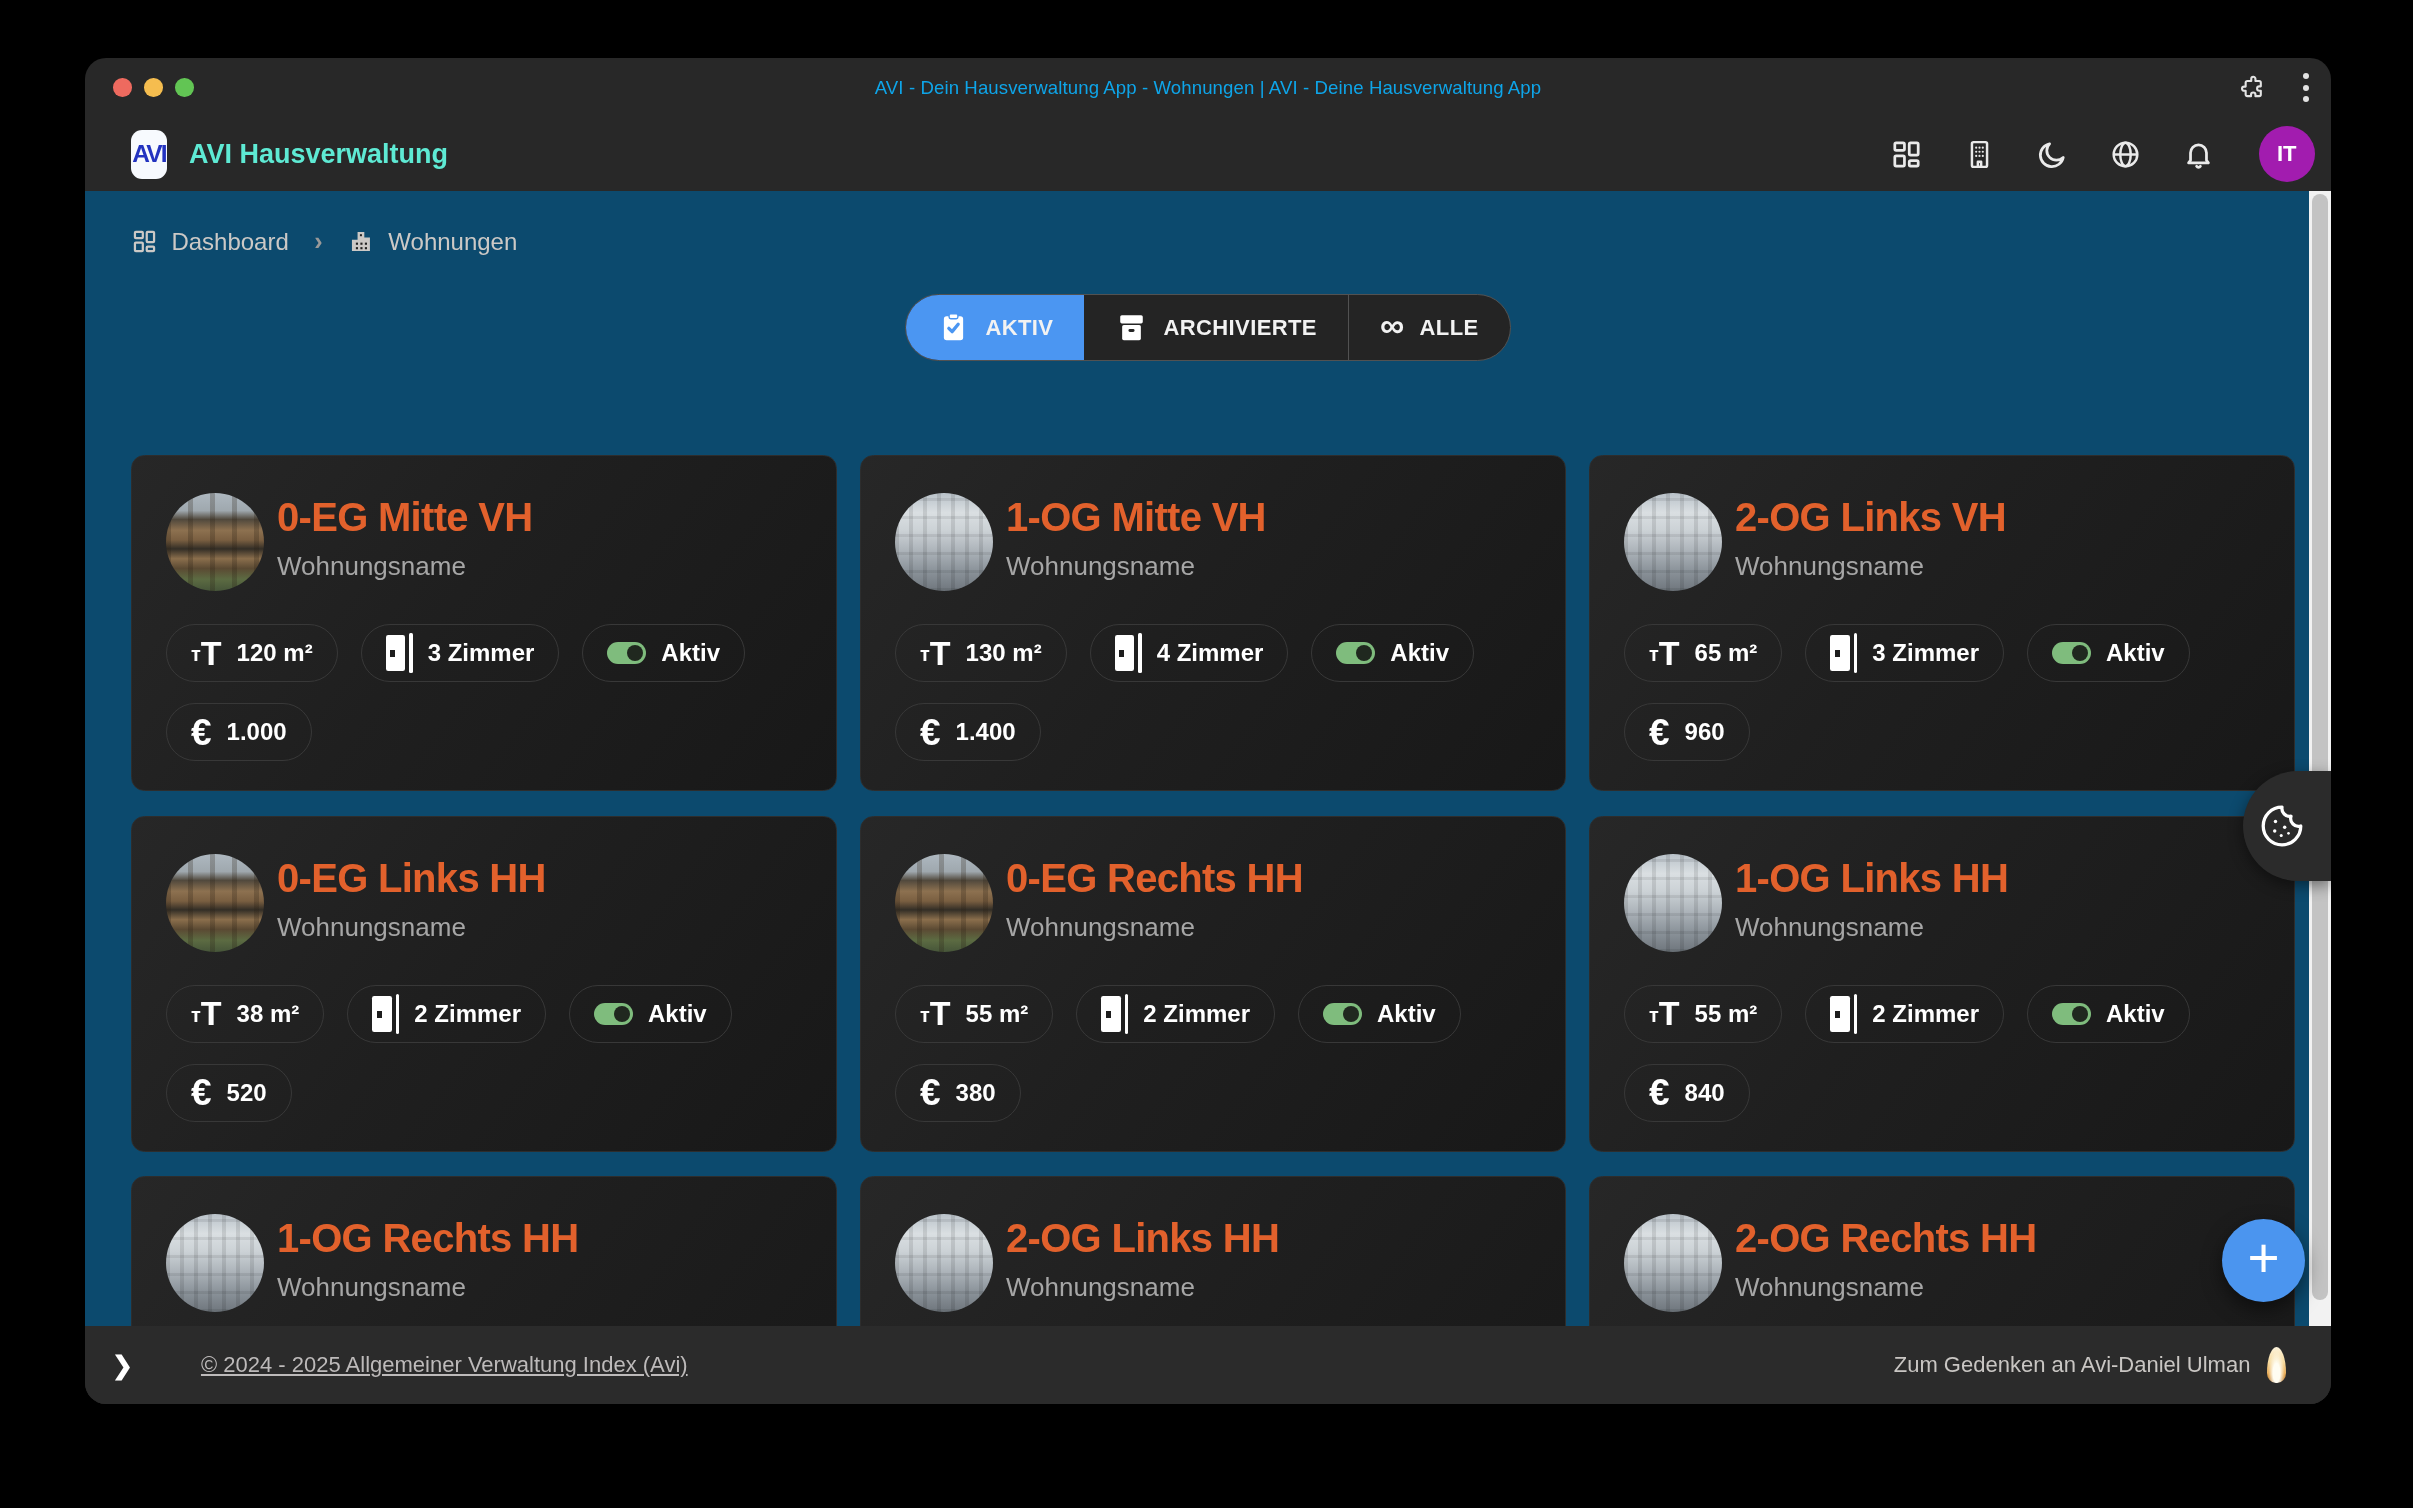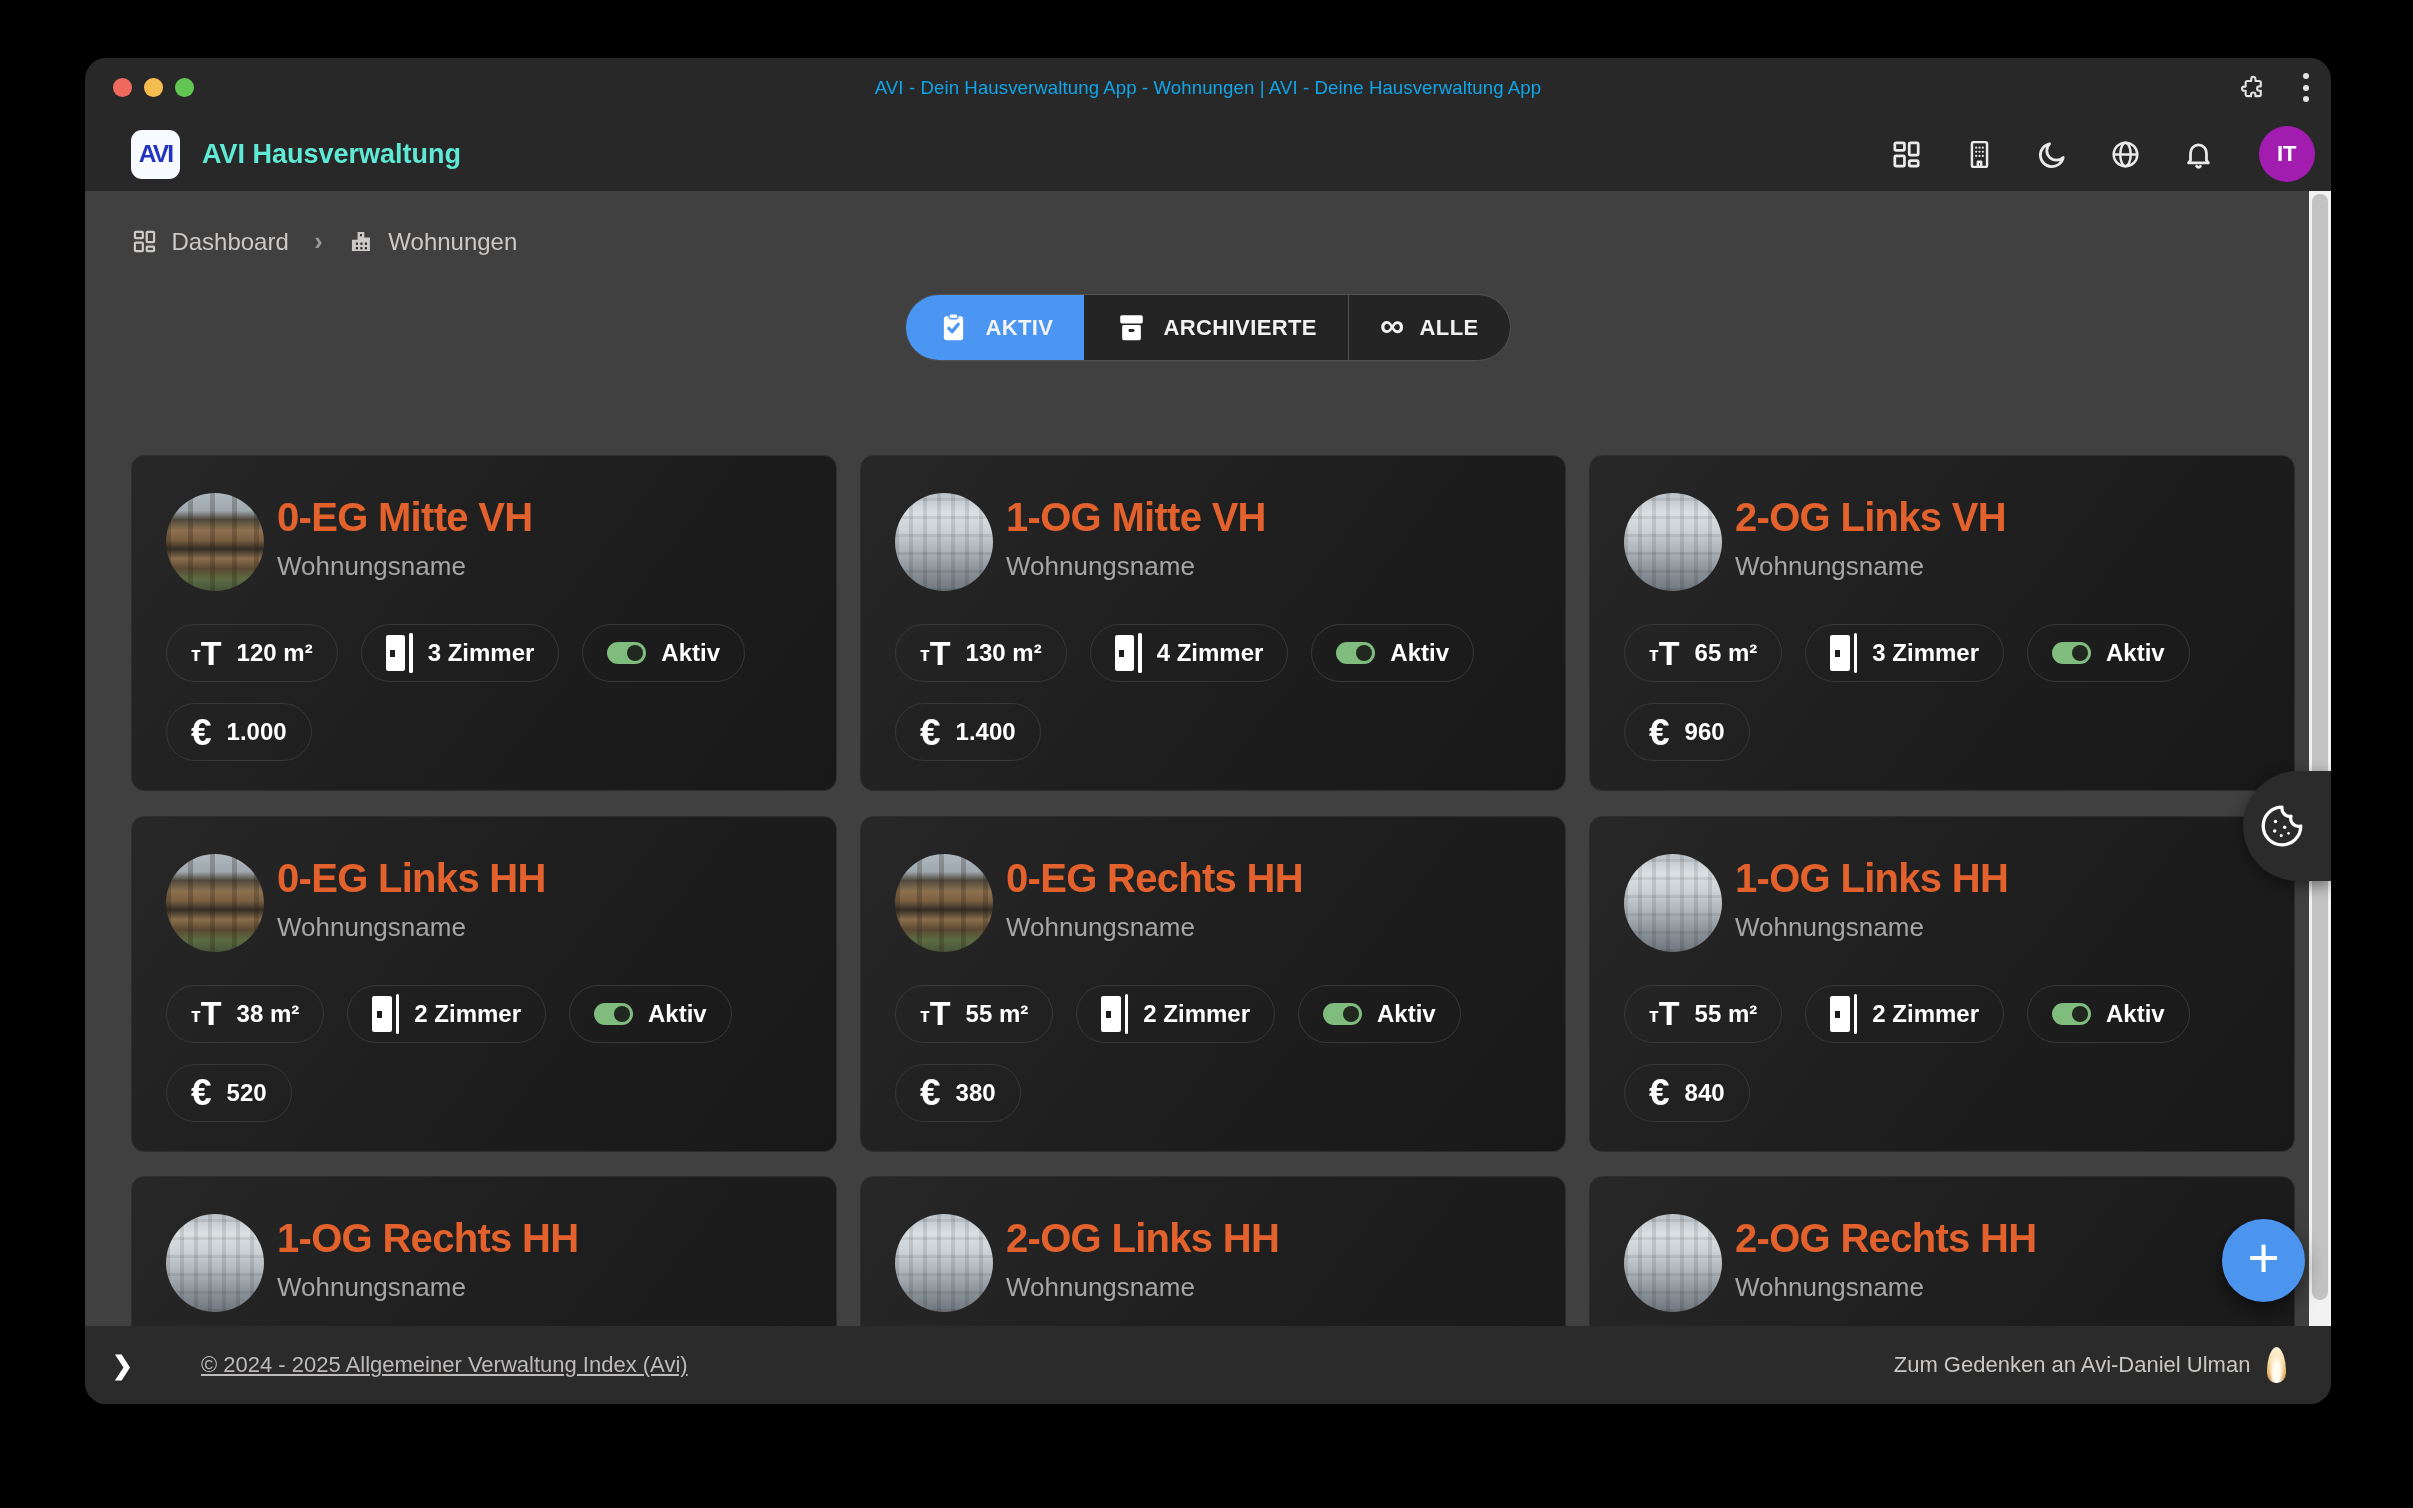--- a/index.html
+++ b/index.html
@@ -19,32 +19,32 @@
   .l-red{ background:#ee6a5f; } .l-yellow{ background:#f5bd4f; } .l-green{ background:#62c554; }
   .tb-title { color:#0ea5e9; font-size:18.6px; letter-spacing:0.1px; }
   .tb-right { position:absolute; right:19.3px; top:0; height:59px; display:flex;
               align-items:center; gap:33px; }
   .kebab { display:flex; flex-direction:column; gap:5.2px; padding:3px; }
   .kebab i { width:6px; height:6px; border-radius:50%; background:#e3e3e3; }
 
   
   .appheader { height:74px; display:flex; align-items:center; padding:0 16.3px 0 46px;
                flex-shrink:0; }
-  .logo { width:49px; height:49px; border-radius:11px; background:#f7fafe;
+  .logo { width:36px; height:49px; border-radius:11px; background:#f7fafe;
           display:flex; align-items:center; justify-content:center;
           color:#2333c0; font-size:24.5px; font-weight:800; letter-spacing:-1.9px; }
   .appname { margin-left:22px; color:#5eead4; font-size:27px; font-weight:700; }
   .hicons { margin-left:auto; display:flex; align-items:center; gap:39px; }
   .hicon { width:34px; height:34px; display:flex; align-items:center; justify-content:center; }
   .avatar { width:56px; height:56px; border-radius:50%; background:#a21caf; color:#fff;
             font-size:22px; font-weight:600; display:flex; align-items:center;
             justify-content:center; margin-left:4.5px; }
 
   
-  .content { position:relative; flex:1; background:#404040; overflow:hidden; }
+  .content { position:relative; flex:1; background:#0c4a6e; overflow:hidden; }
 
   .breadcrumb { padding:34px 0 0 46px; display:flex; align-items:center; gap:13.4px;
                 color:#ccc9c6; font-size:24px; height:67px; }
   .bc-sep { color:#999; font-size:25px; margin:0 12px; font-weight:600; }
 
   .tabs-wrap { display:flex; justify-content:center; margin-top:36px; }
   .tabs { display:flex; align-items:stretch; height:67px; border:1.5px solid #525252;
           border-radius:34px; overflow:hidden; background:#242424; }
   .tab { display:flex; align-items:center; gap:15px; padding:0 31px;
          color:#f2f2f2; font-size:22px; font-weight:700; letter-spacing:0.4px; }

